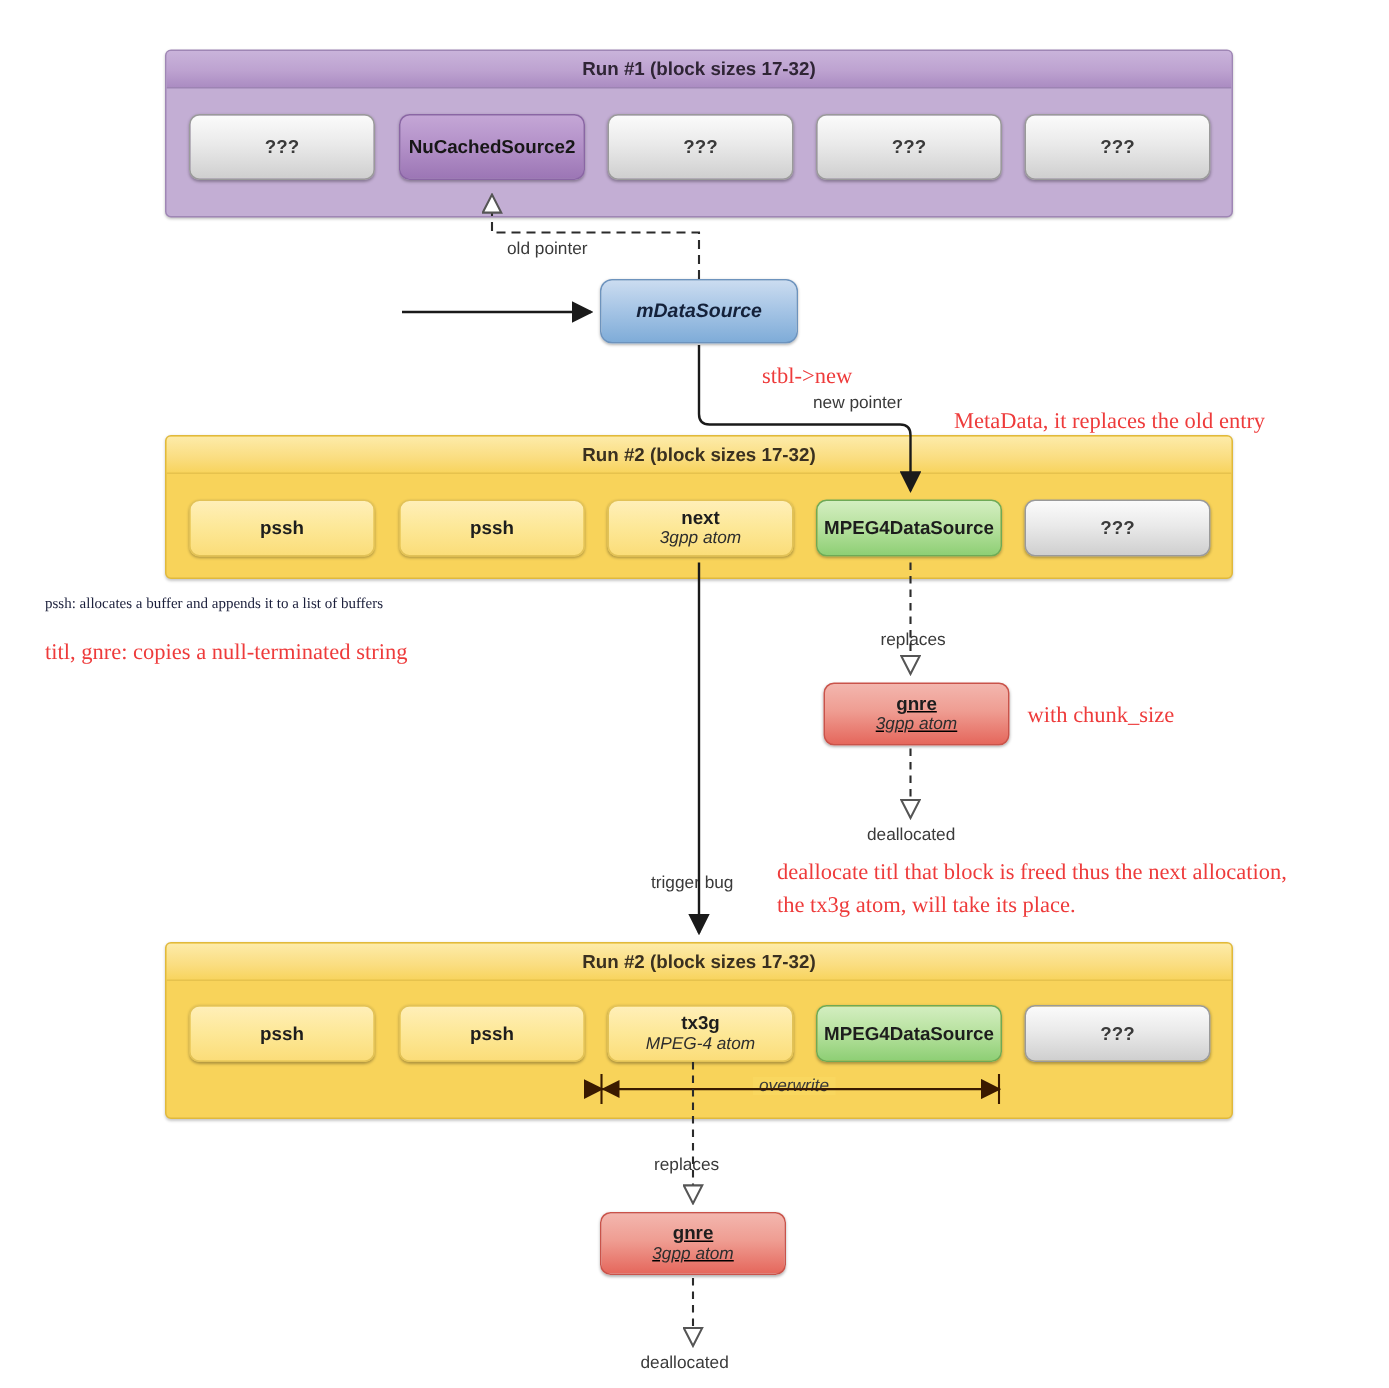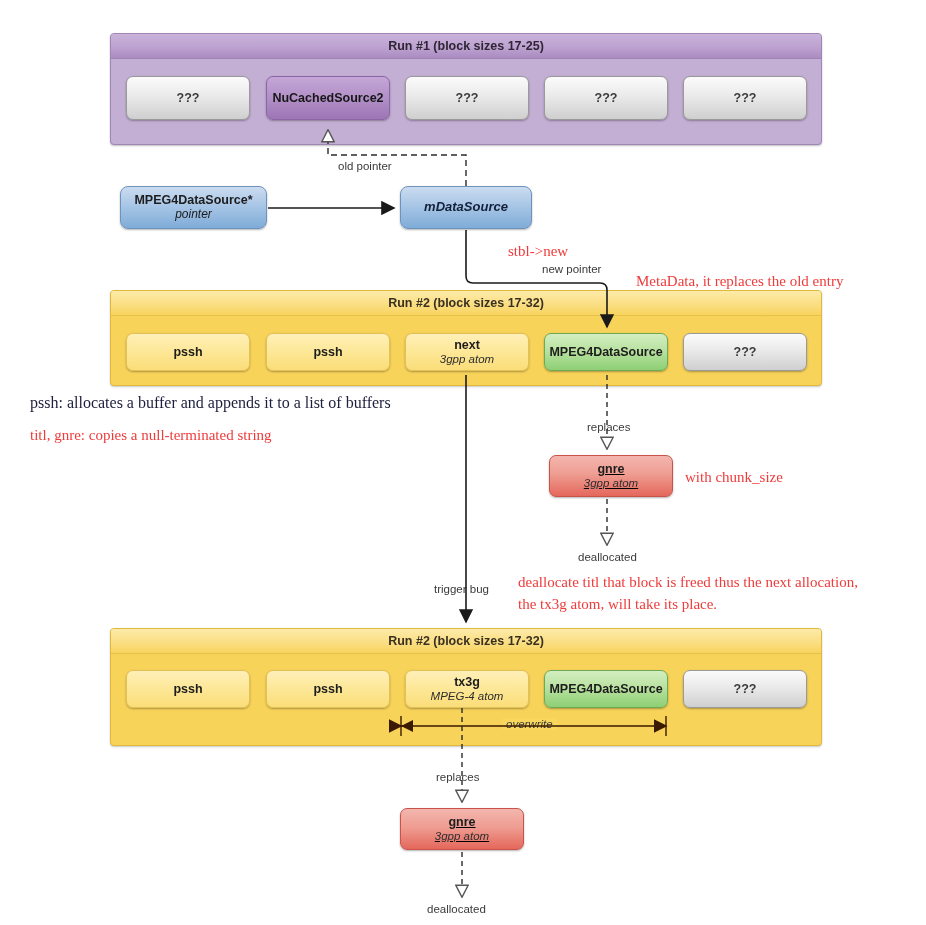--- a/index.html
+++ b/index.html
@@ -97,56 +97,52 @@
   .txt.small{
     font-size:11.5px;color:#3a3a3a;
     font-family:"Liberation Sans",sans-serif;
   }
   .txt.red{
     font-size:15px;color:#ee3b3b;
     font-family:"Liberation Serif", serif;
     line-height:22px;
   }
   .txt.dark{
-    font-size:16px;color:#1b1f3b;
+    font-size:10px;color:#1b1f3b;
     font-family:"Liberation Serif", serif;
     line-height:22px;
   }
   .txt.ital{font-style:italic;}
 
   svg.overlay{position:absolute;left:0;top:0;width:926px;height:925px;pointer-events:none;}
 </style>
 </head>
 <body>
 
 <div class="canvas">
 
   <div class="run purple" style="left:110px;top:33px;width:712px;height:112px;">
-    <div class="run-title">Run #1 (block sizes 17-25)</div>
+    <div class="run-title">Run #1 (block sizes 17-32)</div>
   </div>
   <div class="blk gray" style="left:126px;top:76px;width:124px;height:44px;">
     <span class="l1">???</span>
   </div>
   <div class="blk purple" style="left:266px;top:76px;width:124px;height:44px;">
     <span class="l1">NuCachedSource2</span>
   </div>
   <div class="blk gray" style="left:405px;top:76px;width:124px;height:44px;">
     <span class="l1">???</span>
   </div>
   <div class="blk gray" style="left:544px;top:76px;width:124px;height:44px;">
     <span class="l1">???</span>
   </div>
   <div class="blk gray" style="left:683px;top:76px;width:124px;height:44px;">
     <span class="l1">???</span>
   </div>
 
-  <div class="blk blue" style="left:120px;top:186px;width:147px;height:43px;">
-    <span class="l1">MPEG4DataSource*</span>
-    <span class="l2" style="font-weight:normal;font-size:12px;color:#1b1b1b;">pointer</span>
-  </div>
   <div class="blk blue" style="left:400px;top:186px;width:132px;height:43px;">
     <span class="l2">mDataSource</span>
   </div>
 
   <div class="txt small" style="left:338px;top:160px;">old pointer</div>
   <div class="txt small" style="left:510px;top:263px;padding-left:32px;">new pointer</div>
   <div class="txt red" style="left:508px;top:240px;">stbl-&gt;new</div>
 
   <div class="txt red" style="left:636px;top:270px;">MetaData, it replaces the old entry</div>
 

